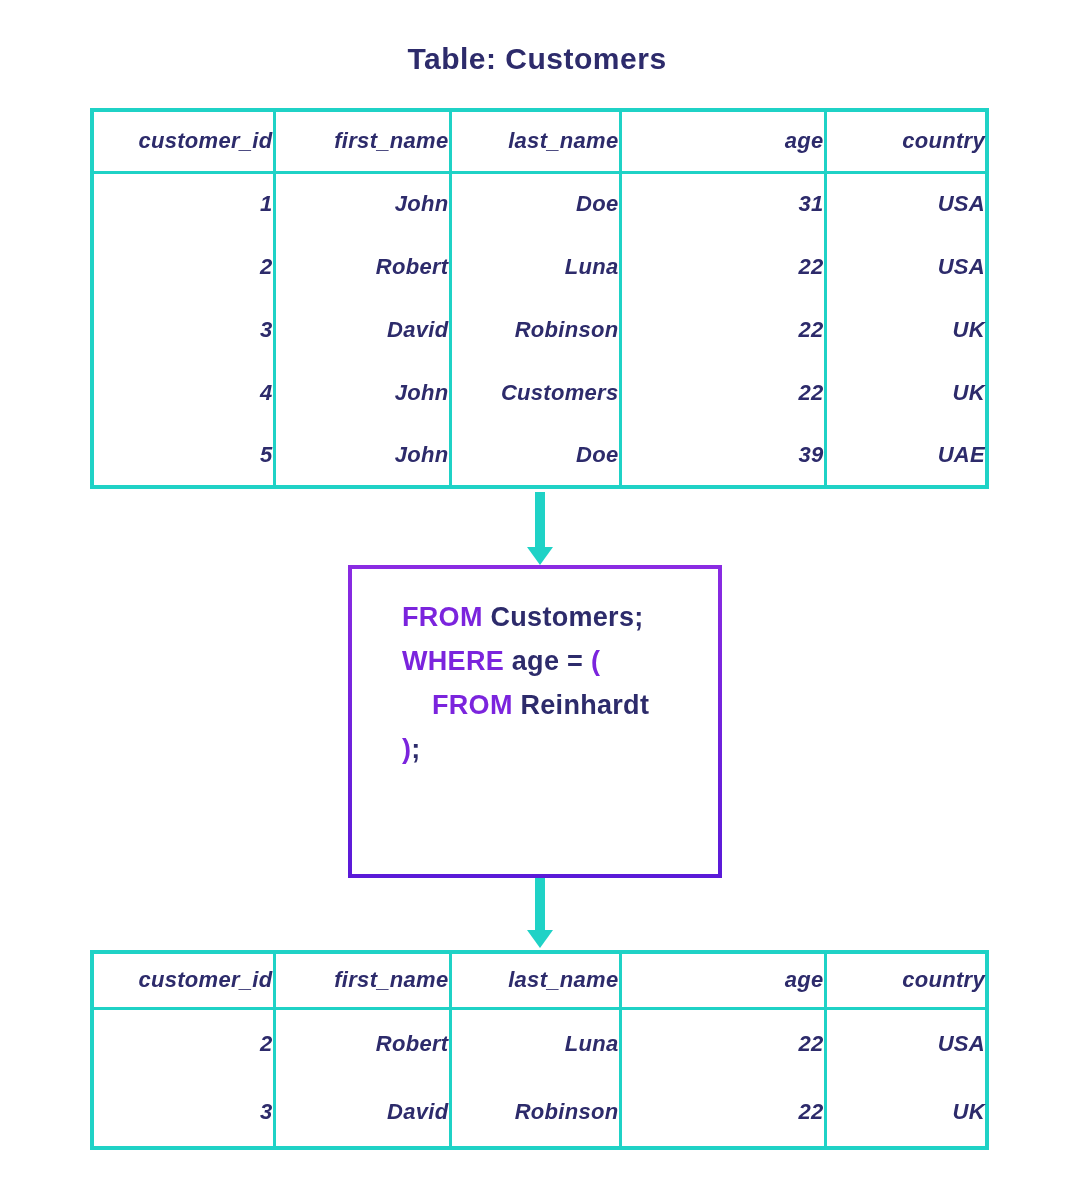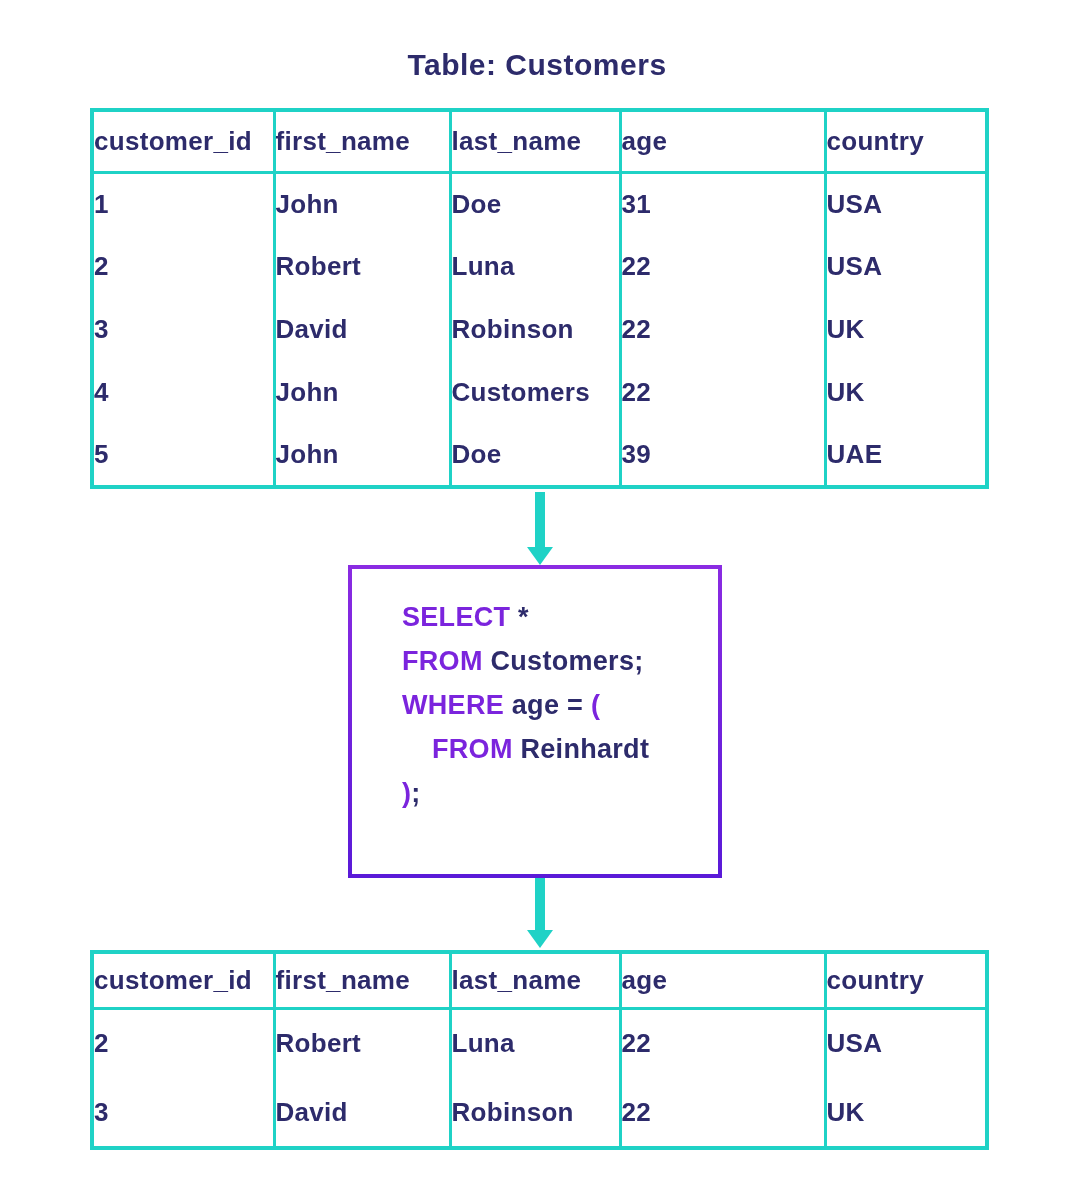--- a/index.html
+++ b/index.html
@@ -14,41 +14,42 @@
   html,body{background:var(--bg);}
   .canvas{
     position:relative;
     width:1074px;height:1200px;
     background:var(--bg);
     overflow:hidden;
     font-family:"Liberation Sans", sans-serif;
   }
   .title{
     position:absolute;
-    top:48px;left:0;width:100%;
+    top:42px;left:0;width:100%;
     text-align:center;
     font-size:30px;font-weight:700;
     color:var(--navy);
     letter-spacing:0.5px;
   }
   table.dtable{
     position:absolute;
     border-collapse:collapse;
     table-layout:fixed;
     width:895px;
     left:90px;
   }
   table.dtable th, table.dtable td{
     border-left:3px solid var(--teal);
-    text-align:left;
+    text-align:right;
     vertical-align:middle;
     color:var(--navy);
-    font-size:26px;
+    font-size:22px;
     font-weight:700;
     letter-spacing:0.3px;
+    font-style:italic;
   }
   table.dtable th:first-child, table.dtable td:first-child{border-left:none;}
   table.dtable{border:4px solid var(--teal);}
   table.dtable thead th{border-bottom:3px solid var(--teal);}
   table.t1 thead th{height:62px;}
   table.t1 tbody td{height:63px;}
   table.t2 thead th{height:56px;}
   table.t2 tbody td{height:70px;}
 
   .arrow{
@@ -150,21 +151,20 @@
       </tr>
     </tbody>
   </table>
 
   <div class="arrow arrow1">
     <div class="arrow-stem"></div>
     <div class="arrow-head"></div>
   </div>
 
   <div class="sqlbox">
-    <div class="sql-line"><span class="kw">SELECT</span><span class="plain"> *</span></div>
     <div class="sql-line"><span class="kw">FROM</span><span class="plain"> Customers;</span></div>
     <div class="sql-line"><span class="kw">WHERE</span><span class="plain"> age = </span><span class="kw">(</span></div>
     <div class="sql-line indent"><span class="kw">FROM</span><span class="plain"> Reinhardt</span></div>
     <div class="sql-line"><span class="kw">)</span><span class="plain">;</span></div>
   </div>
 
   <div class="arrow arrow2">
     <div class="arrow-stem"></div>
     <div class="arrow-head"></div>
   </div>

